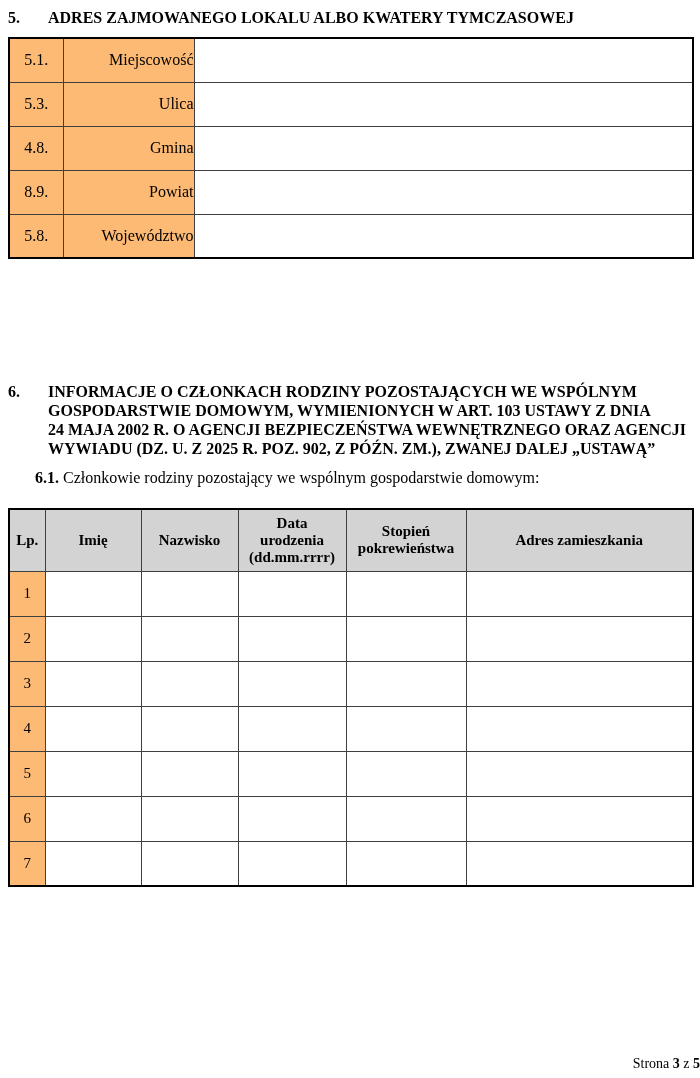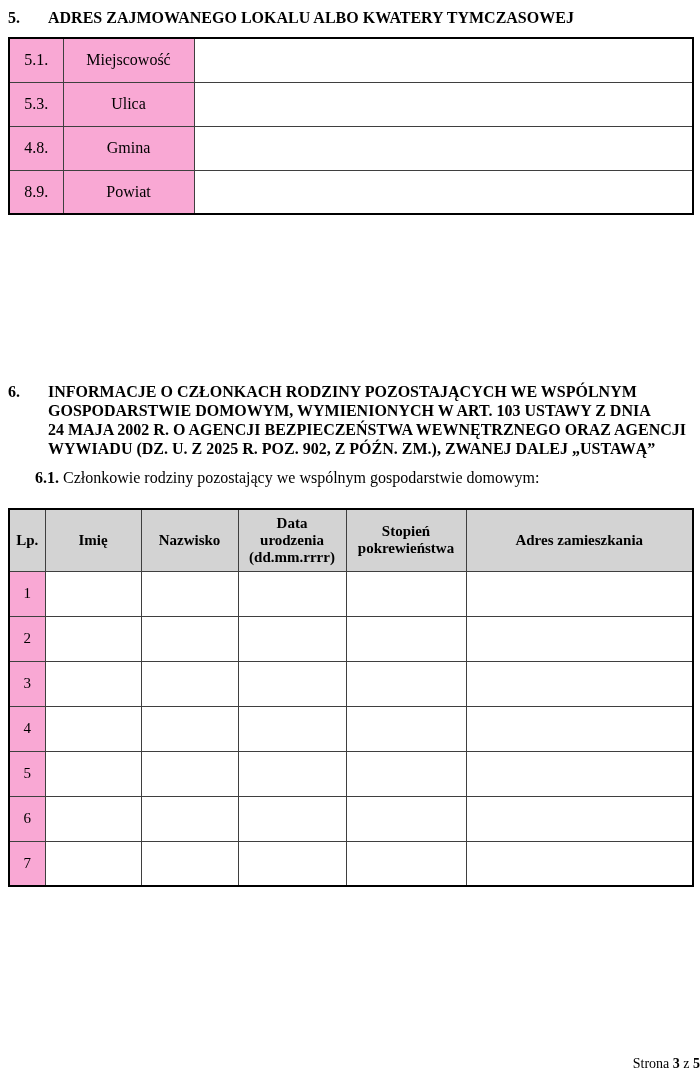--- a/index.html
+++ b/index.html
@@ -15,23 +15,23 @@
   
   .sec-head { position:absolute; left:8px; font-weight:bold; font-size:16px; line-height:19px; }
   .sec-num  { position:absolute; left:0; top:0; }
   .sec-title{ position:absolute; left:40px; top:0; width:616px; }
   
   table { border-collapse:collapse; table-layout:fixed; width:684px; }
   .t1, .t2 { position:absolute; left:8px; border:2px solid #000; }
   .t1 { top:37px; }
   .t2 { top:508px; }
   td, th { border:1.5px solid #3f3f3f; font-size:16px; font-weight:normal; vertical-align:middle; overflow:hidden; }
-  .gray { background:#f9a8d4; }
+  .gray { background:#fdba74; }
   .num  { text-align:center; }
-  .lab  { text-align:center; }
+  .lab  { text-align:right; }
   .val  { background:#fff; }
   .t1 td { height:44px; }
   
   .postal { display:flex; align-items:center; padding-left:18px; }
   .pgroup { display:flex; }
   .pbox { width:28px; height:33px; background:#fff; border:1.5px solid #3f3f3f; }
   .pbox + .pbox { margin-left:-1.5px; }
   .pdash { margin:0 9px; font-size:17px; font-weight:bold; line-height:33px; }
   
   .h6line { white-space:nowrap; }
@@ -76,20 +76,25 @@
       <td class="val" colspan="4"></td>
     </tr>
     <tr>
       <td class="num gray">4.8.</td>
       <td class="lab gray">Gmina</td>
       <td class="val" colspan="4"></td>
     </tr>
     <tr>
       <td class="num gray">8.9.</td>
       <td class="lab gray">Powiat</td>
+      <td class="val" colspan="4"></td>
+    </tr>
+    <tr>
+      <td class="num gray">5.8.</td>
+      <td class="lab gray">Województwo</td>
       <td class="val" colspan="4"></td>
     </tr>
   </tbody>
     </table>
 
   <div class="sec-head" style="top:382px; width:684px;">
     <span class="sec-num">6.</span>
     <span class="sec-title">
       <span class="h6line" style="display:block">INFORMACJE O CZŁONKACH RODZINY POZOSTAJĄCYCH WE WSPÓLNYM</span>
       <span class="h6line" style="display:block">GOSPODARSTWIE DOMOWYM, WYMIENIONYCH W ART. 103 USTAWY Z DNIA</span>

